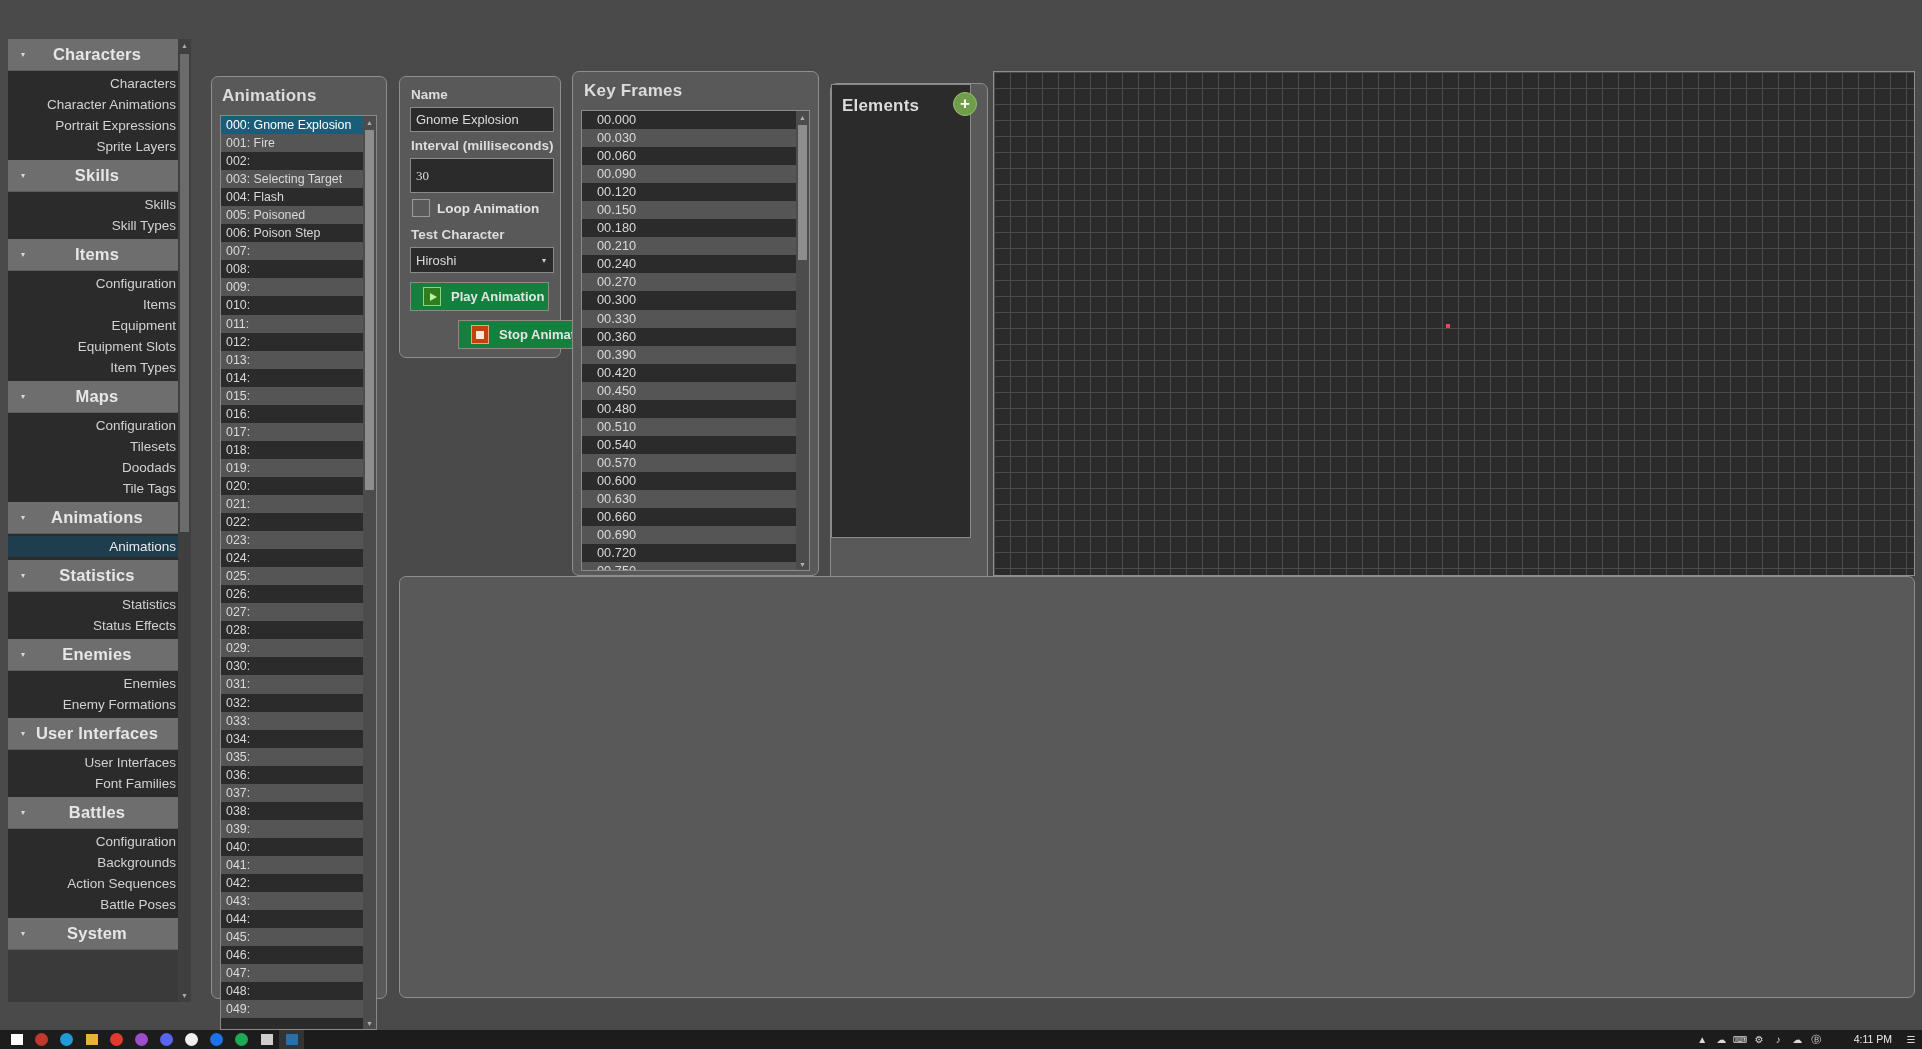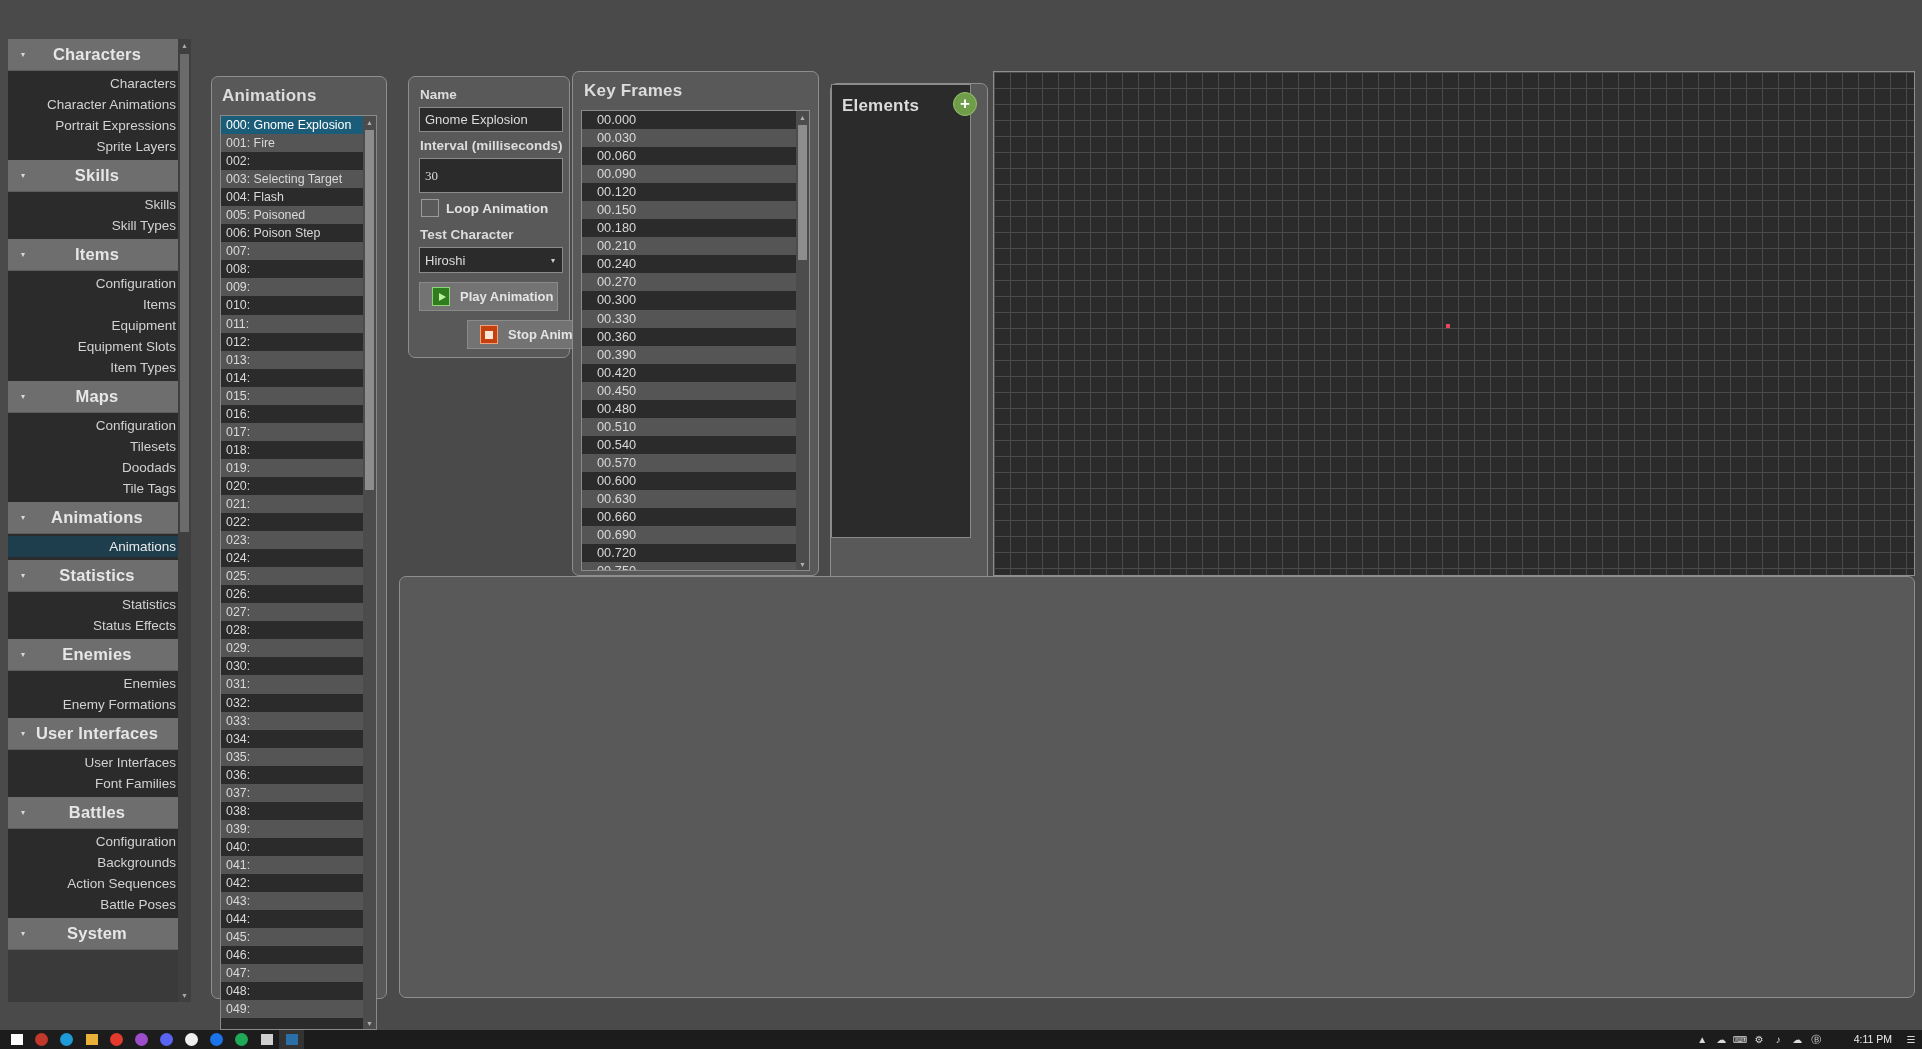--- a/index.html
+++ b/index.html
@@ -106,40 +106,40 @@
   }
   .lscroll .ar.up{top:0;} .lscroll .ar.dn{bottom:0;}
   .lthumb{position:absolute;left:2px;width:9px;background:#8d8d8d;}
   .resize-btn{
     position:absolute;background:#6e6e6e;border:1px solid #7d7d7d;
     color:#e2e2e2;font-size:13px;display:flex;align-items:center;justify-content:center;
   }
   #animResize{left:8px;top:956px;width:155px;height:22px;}
 
   
-  #propPanel{left:408px;top:45px;width:160px;height:280px;}
+  #propPanel{left:399px;top:45px;width:160px;height:280px;}
   .lbl{
     position:absolute;font-size:13.5px;font-weight:bold;color:#dcdcdc;
   }
   .txtfield{
     position:absolute;background:#2b2b2b;border:1px solid #8a8a8a;
     color:#dcdcdc;font-size:13px;padding-left:5px;display:flex;align-items:center;
   }
   .cbx{
     position:absolute;width:16px;height:16px;background:#5a5a5a;border:1px solid #9b9b9b;
   }
   .cbx-lbl{position:absolute;font-size:13.5px;font-weight:bold;color:#e2e2e2;}
   .combo{
     position:absolute;background:#2b2b2b;border:1px solid #8a8a8a;
     color:#dcdcdc;font-size:13px;display:flex;align-items:center;padding-left:5px;
   }
   .combo .cv{flex:1 1 auto;}
   .combo .ca{width:18px;text-align:center;font-size:8px;color:#cfcfcf;}
   .actbtn{
-    position:absolute;background:#737373;border:1px solid #8a8a8a;
+    position:absolute;background:#15803d;border:1px solid #8a8a8a;
     display:flex;align-items:center;
   }
   .actbtn .ico{width:18px;height:18px;margin-left:12px;margin-right:10px;flex:0 0 auto;
     display:flex;align-items:center;justify-content:center;}
   .actbtn .t{font-size:13px;font-weight:bold;color:#e4e4e4;}
 
   
   .ico-play{width:17px;height:17px;background:#2f7d1e;border:1px solid #8fd37a;
     display:flex;align-items:center;justify-content:center;}
   .ico-play i{display:block;width:0;height:0;border-left:7px solid #bdf2a4;

